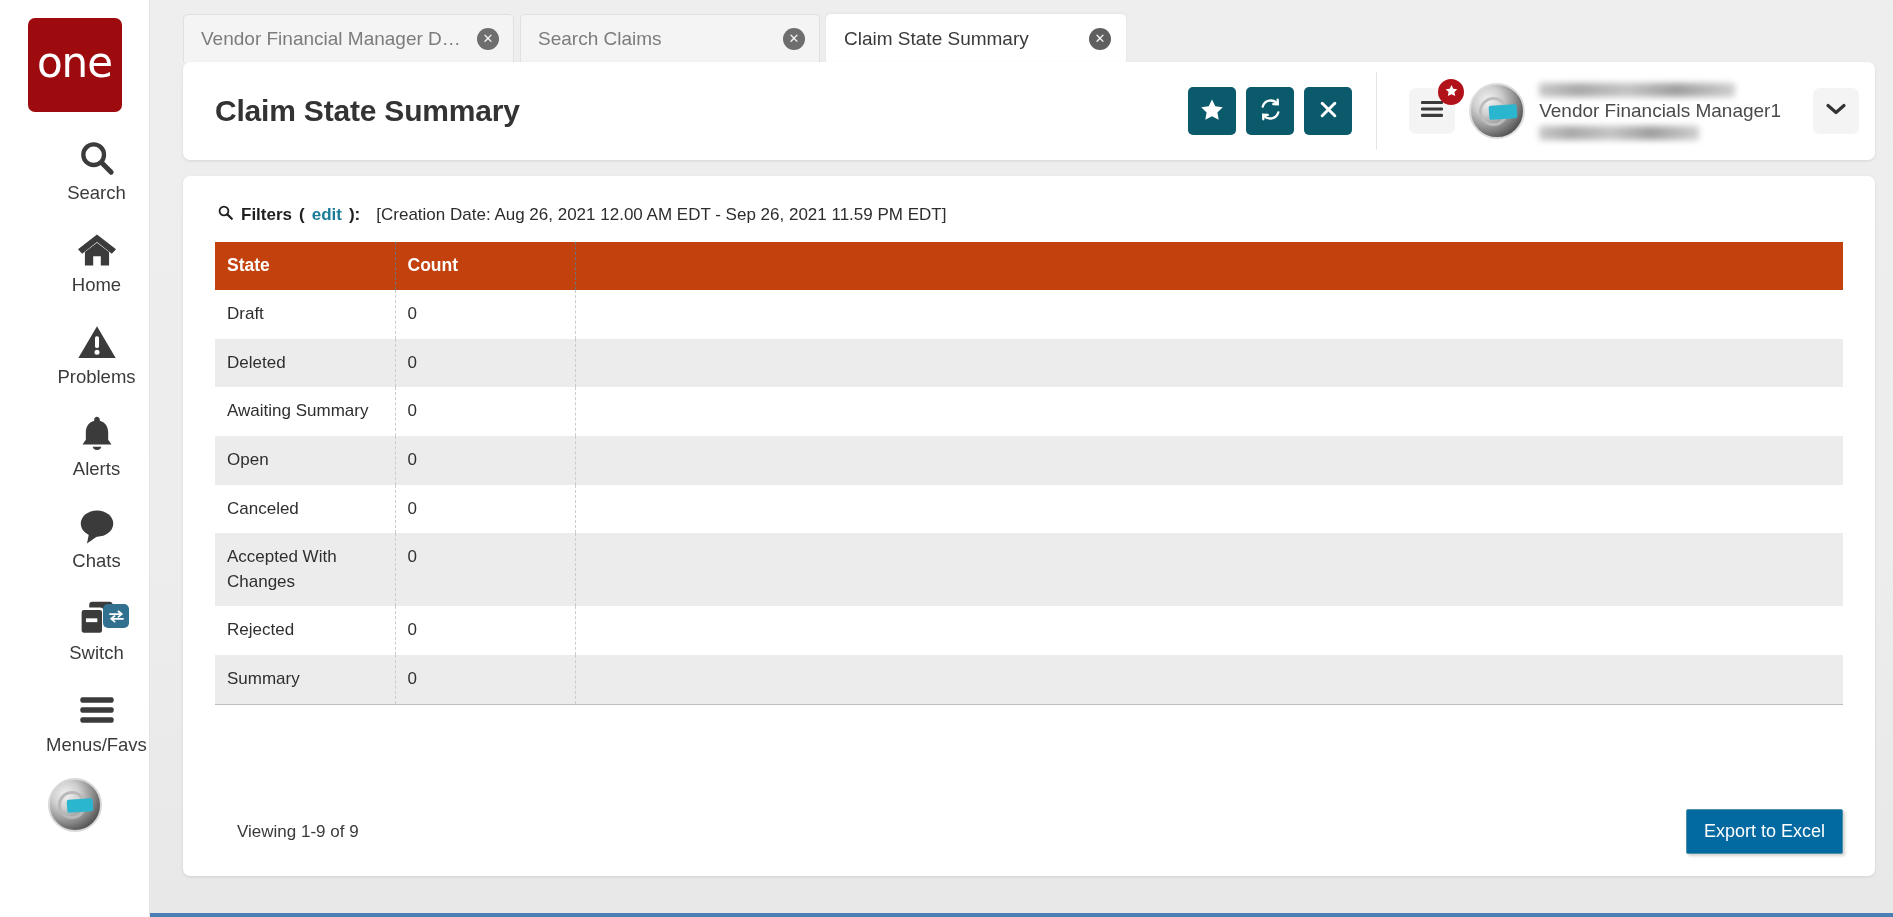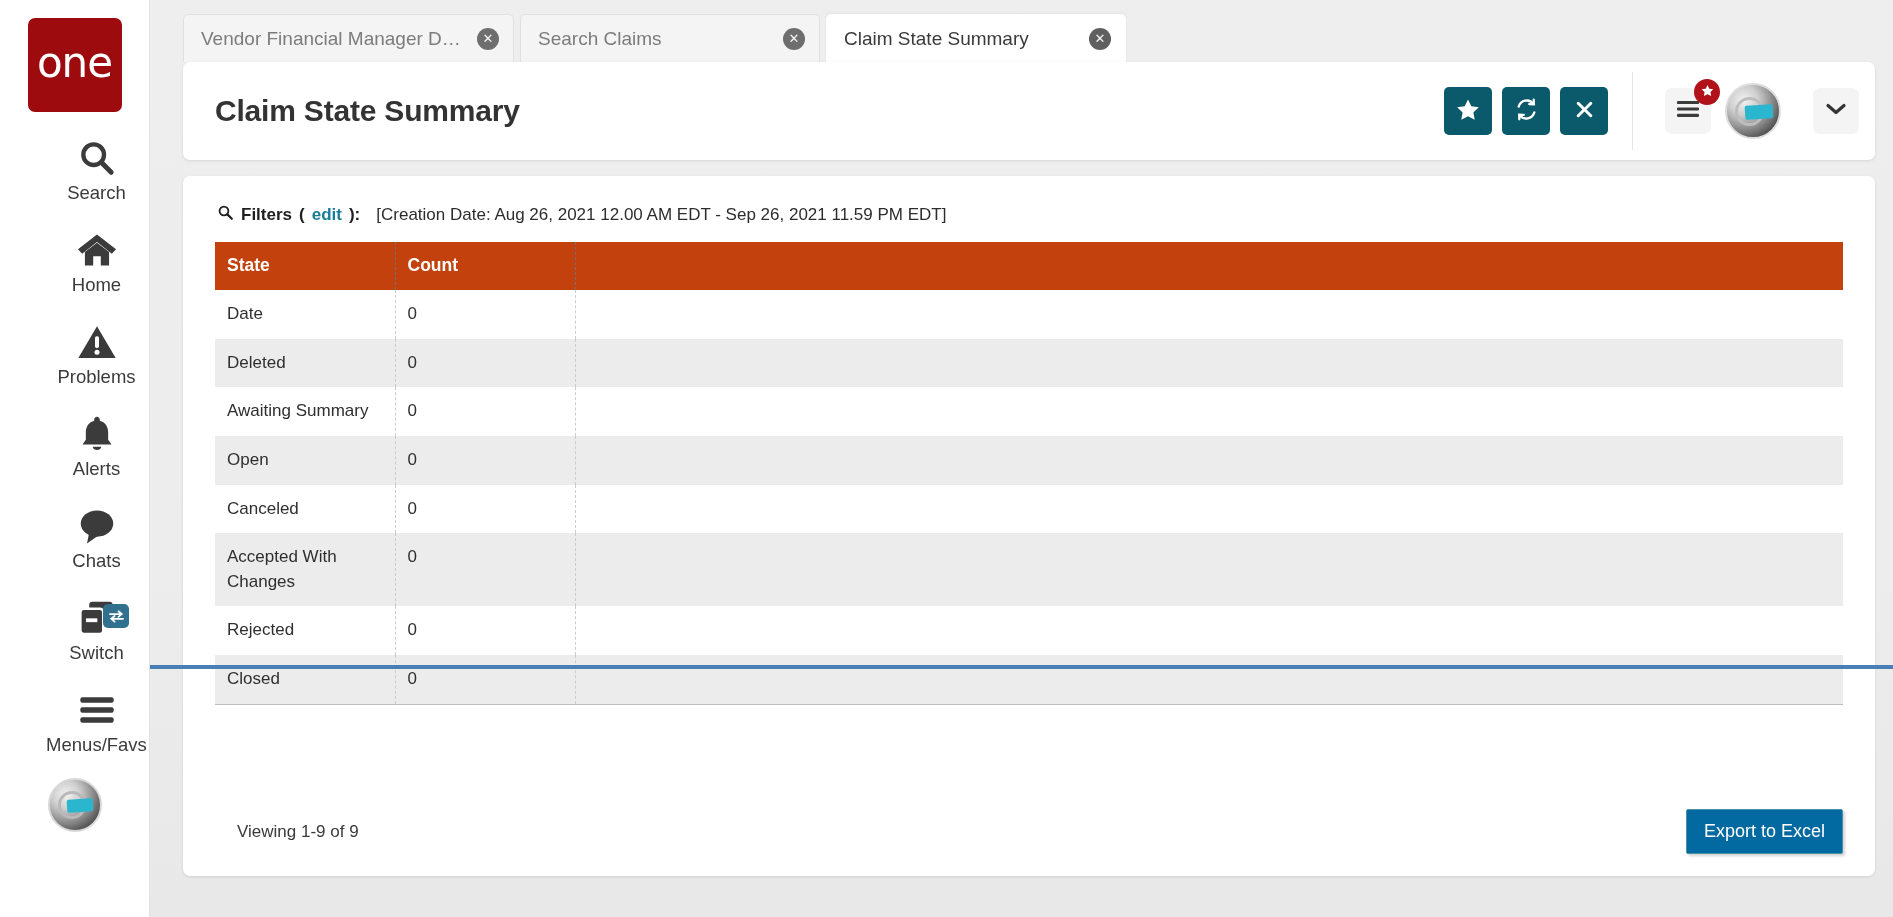--- a/index.html
+++ b/index.html
@@ -2,21 +2,21 @@
 <html><head>
 <meta charset="utf-8">
 <style>
   * { box-sizing: border-box; margin: 0; padding: 0; }
   html, body {
     width: 1893px; height: 917px;
     font-family: "Liberation Sans", sans-serif;
     background: #ffffff;
     overflow: hidden;
   }
-  #app { position: relative; width: 1893px; height: 669px; display: flex; }
+  #app { position: relative; width: 1893px; height: 917px; display: flex; }
 
   
   .sidebar {
     width: 150px; height: 917px;
     background: #ffffff;
     border-right: 1px solid #e3e3e3;
     flex: 0 0 150px;
     position: relative;
     z-index: 5;
   }
@@ -425,20 +425,25 @@
             <span>
               <svg width="13" height="13" viewBox="0 0 24 23" fill="#ffffff">
                 <path d="M12 1.4 L15.3 8.2 L22.8 9.2 L17.4 14.4 L18.7 21.8 L12 18.3 L5.3 21.8 L6.6 14.4 L1.2 9.2 L8.7 8.2 Z"></path>
               </svg>
             </span>
           </span>
         </div>
 
         <div class="avatar-hd"></div>
 
+        <div class="user-text">
+          <div class="blur-line l1"></div>
+          <div class="user-role">Vendor Financials Manager1</div>
+          <div class="blur-line l2"></div>
+        </div>
 
         <div class="caret-btn">
           <span>
             <svg width="22" height="14" viewBox="0 0 22 14" fill="none" stroke="#333333" stroke-width="3.2" stroke-linecap="round" stroke-linejoin="round">
               <path d="M3 3.5 L11 10.5 L19 3.5"></path>
             </svg>
           </span>
         </div>
       </div>
     </div>
@@ -467,21 +472,21 @@
         </colgroup>
         <thead>
           <tr>
             <th>State</th>
             <th>Count</th>
             <th></th>
           </tr>
         </thead>
         <tbody>
           <tr>
-            <td>Date</td>
+            <td>Draft</td>
             <td>0</td>
             <td class="spacer"></td>
           </tr>
           <tr>
             <td>Deleted</td>
             <td>0</td>
             <td class="spacer"></td>
           </tr>
           <tr>
             <td>Awaiting Summary</td>
@@ -502,21 +507,21 @@
             <td class="wrap" style="width:180px;max-width:180px;white-space:normal;">Accepted With Changes</td>
             <td>0</td>
             <td class="spacer"></td>
           </tr>
           <tr>
             <td>Rejected</td>
             <td>0</td>
             <td class="spacer"></td>
           </tr>
           <tr>
-            <td>Closed</td>
+            <td>Summary</td>
             <td>0</td>
             <td class="spacer"></td>
           </tr>
         </tbody>
       </table>
 
       <div class="footer-row">
         <div class="viewing-text">Viewing 1-9 of 9</div>
         <button class="export-btn">Export to Excel</button>
       </div>

